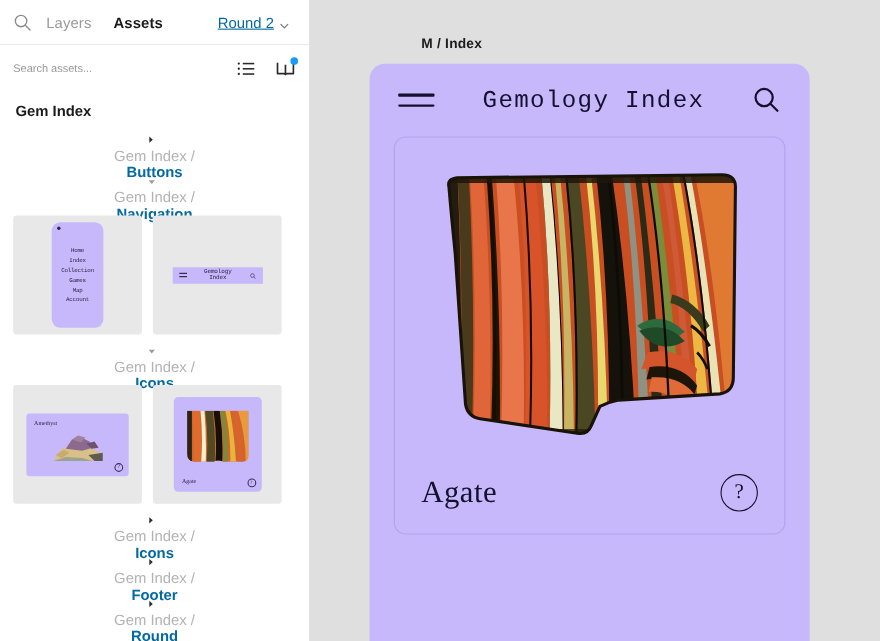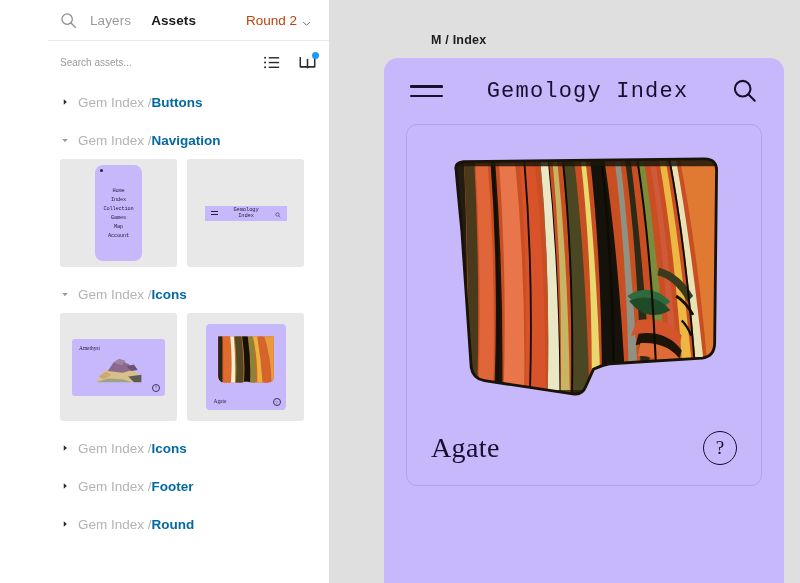--- a/index.html
+++ b/index.html
@@ -11,21 +11,20 @@
   }
   #app { position: relative; width: 800px; height: 583px; display: flex; }
 
   
   #sidebar {
     width: 281px; height: 583px;
     background: #ffffff;
     position: relative;
     flex: 0 0 281px;
     overflow: hidden;
-    margin-left: 48px;
   }
   .panel-tabs {
     height: 41px;
     display: flex;
     align-items: center;
     border-bottom: 1px solid #e8e8e8;
     padding: 0 12px;
     position: relative;
   }
   .srch-ico { width: 17px; height: 17px; flex: 0 0 17px; margin-right: 13px; }
@@ -33,21 +32,21 @@
     font-size: 13.5px;
     color: #9a9a9a;
     margin-right: 20px;
     letter-spacing: .1px;
     cursor: pointer;
   }
   .tab-lbl.active { color: #1a1a1a; font-weight: bold; }
   .round-sel {
     position: absolute; right: 18px;
     display: flex; align-items: center; gap: 5px;
-    font-size: 13.5px; color: #c2410c; cursor: pointer;
+    font-size: 13.5px; color: #0369a1; cursor: pointer; text-decoration: underline;
   }
   .chev { width: 9px; height: 9px; }
 
   .search-row {
     height: 42px;
     display: flex; align-items: center;
     padding: 0 12px;
   }
   .search-inp {
     border: 0; outline: 0; background: transparent;
@@ -69,20 +68,21 @@
     padding: 10px 14px 12px 14px;
   }
 
   .tree { padding-bottom: 10px; }
   .tree-row {
     display: flex; align-items: center;
     height: 38px;
     padding: 0 10px 0 10px;
     cursor: pointer;
     font-size: 13.5px;
+    flex-direction: column;
   }
   .tri {
     width: 14px; flex: 0 0 14px;
     display: flex; align-items: center; justify-content: center;
     margin-right: 6px;
   }
   .tri svg { display: block; }
   .tree-path { color: #b3b3b3; }
   .tree-name { color: #0369a1; font-weight: bold; }
 
@@ -266,20 +266,21 @@
         <span class="ic-btn">
           <svg viewBox="0 0 20 20" width="19" height="19">
             <path d="M2.4 4.2 v10.4 h6.4 a1.5 1.5 0 0 1 1.2 .9 a1.5 1.5 0 0 1 1.2 -.9 h6.4 V4.2" fill="none" stroke="#2b2b2b" stroke-width="1.6" stroke-linejoin="round"></path>
             <line x1="10" y1="6.2" x2="10" y2="15.5" stroke="#2b2b2b" stroke-width="1.6"></line>
           </svg>
           <span class="badge-dot"></span>
         </span>
       </span>
     </div>
 
+    <div class="lib-title">Gem Index</div>
 
     <div class="tree">
 
       <div class="tree-row">
         <span class="tri">
           <svg viewBox="0 0 10 10" width="7" height="8">
               <path d="M2.5 1 L7 5 L2.5 9 Z" fill="#2b2b2b"></path>
             </svg>
         </span>
         <span class="tree-path">Gem Index / </span>

